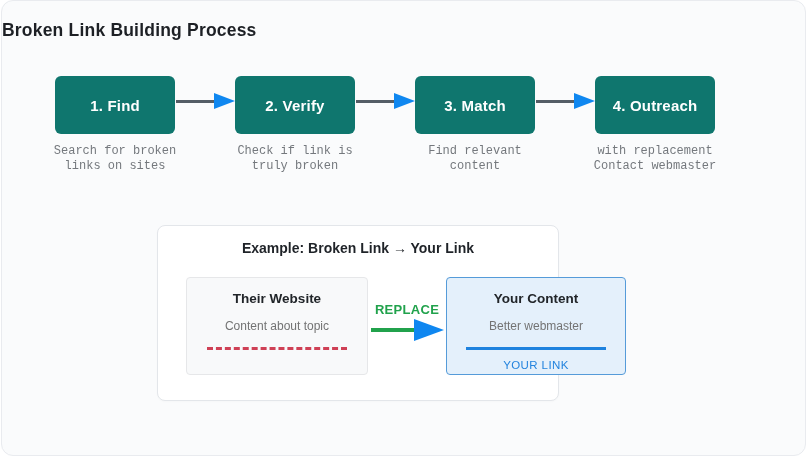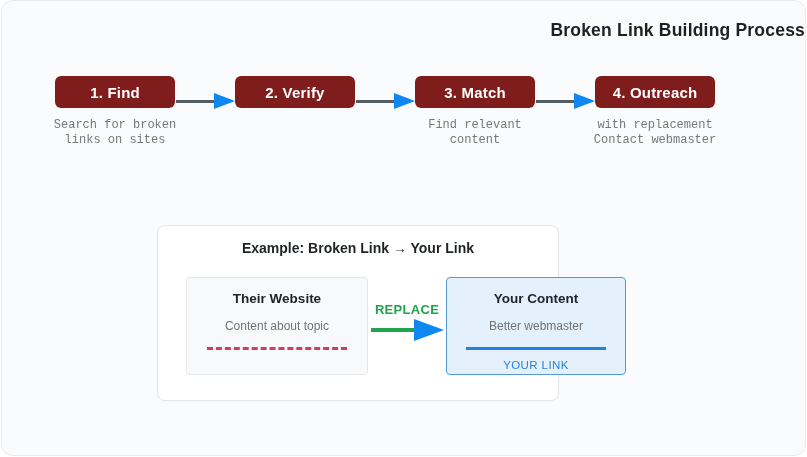--- a/index.html
+++ b/index.html
@@ -12,37 +12,37 @@
   .canvas-card {
     position: absolute;
     left: 1px; top: 0; right: 1px; bottom: 1px;
     background: #fafbfc;
     border: 1px solid #e9ebef;
     border-radius: 12px;
   }
   .diagram-title {
     position: absolute;
     top: 19px; left: 0; width: 100%;
-    text-align: right;
+    text-align: left;
     font-size: 17.5px;
     font-weight: bold;
     color: #1d2025;
     letter-spacing: 0.2px;
   }
   
   .flow {
     position: absolute;
     left: 53px; top: 75px;
     display: flex;
     align-items: flex-start;
   }
   .step { width: 120px; display: flex; flex-direction: column; align-items: center; }
   .step-button {
-    width: 120px; height: 32px;
-    background: #7f1d1d;
+    width: 120px; height: 58px;
+    background: #0f766e;
     border-radius: 6px;
     color: #ffffff;
     font-weight: bold;
     font-size: 15px;
     display: flex; align-items: center; justify-content: center;
     letter-spacing: 0.2px;
   }
   .step-desc {
     margin-top: 10px;
     font-size: 12px;
@@ -170,20 +170,24 @@
       </div>
     </div>
 
     <div class="flow-arrow">
       <span class="arrow-line"></span>
       <span class="arrow-head"></span>
     </div>
 
     <div class="step">
       <div class="step-button">2. Verify</div>
+      <div class="step-desc">
+        <div>Check if link is</div>
+        <div>truly broken</div>
+      </div>
     </div>
 
     <div class="flow-arrow">
       <span class="arrow-line"></span>
       <span class="arrow-head"></span>
     </div>
 
     <div class="step">
       <div class="step-button">3. Match</div>
       <div class="step-desc">

